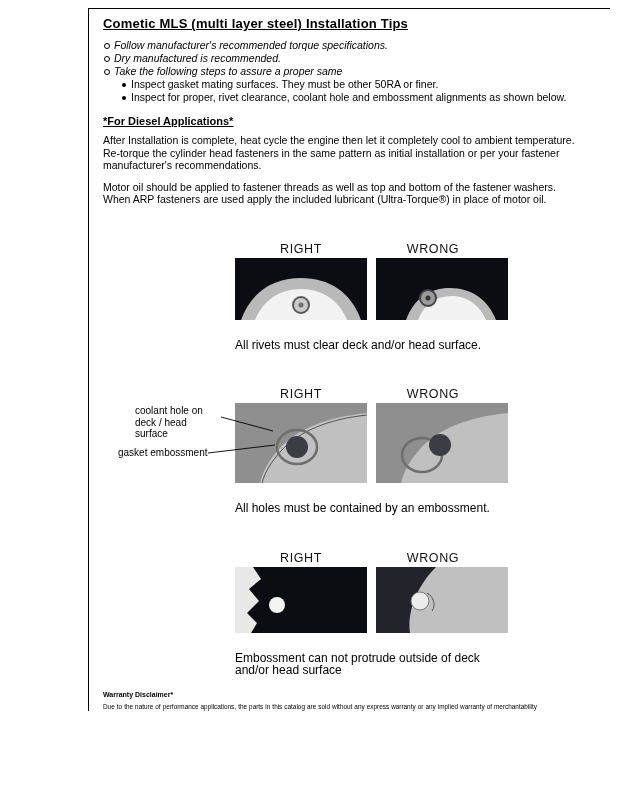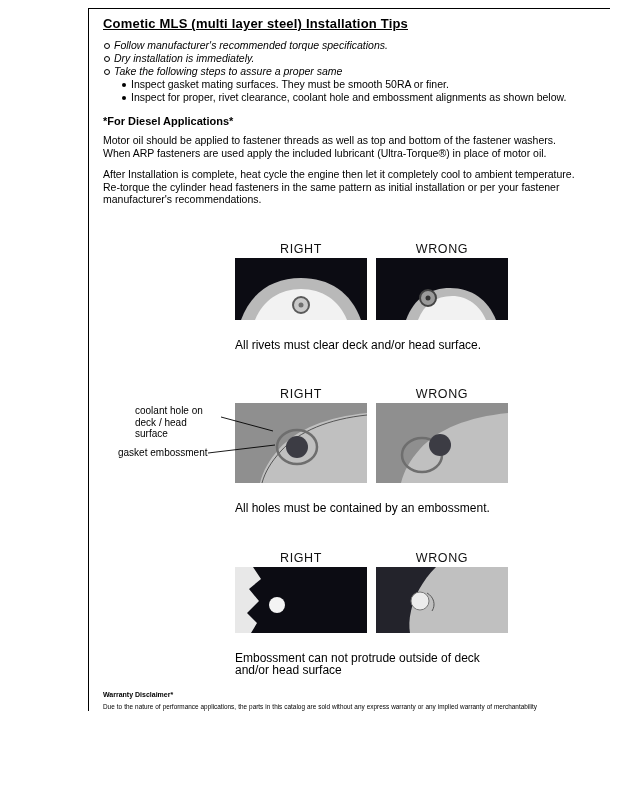--- a/index.html
+++ b/index.html
@@ -12,26 +12,26 @@
 
   .content { position:absolute; left:103px; top:16px; width:505px; }
 
   .title { font-size:13px; font-weight:bold; text-decoration:underline; margin-bottom:8px; letter-spacing:0.2px; }
 
   .bullet { position:relative; padding-left:11px; font-size:10.5px; line-height:13px;font-style:italic; }
   .bullet::before { content:""; position:absolute; left:1px; top:4px; width:4px; height:4px; border:1px solid #000; border-radius:50%; }
   .sub-bullet { position:relative; margin-left:18px; padding-left:10px; font-size:10.5px; line-height:13px; }
   .sub-bullet::before { content:""; position:absolute; left:1px; top:4.5px; width:4px; height:4px; background:#000; border-radius:50%; }
 
-  .diesel-heading { font-size:11px; font-weight:bold; margin-top:11px; margin-bottom:7px; }
+  .diesel-heading { font-size:11px; font-weight:bold; margin-top:11px; margin-bottom:7px;text-decoration:underline; }
   .para { font-size:10.5px; line-height:12.5px; width:472px; margin-bottom:9px; }
   .note { font-size:10.5px; line-height:12.5px; margin-bottom:12px; }
 
   .dg-row { position:relative; margin-left:132px; width:290px; }
-  .dg-headers { display:flex; gap:9px; margin-bottom:2px;margin-top:36px; }
+  .dg-headers { display:flex; margin-bottom:2px;margin-top:36px; }
   .dg-headers span { width:132px; text-align:center; font-size:12.5px; letter-spacing:0.6px; color:#111; }
   .dg-panels { display:flex; gap:9px; }
   .dg-panels svg { display:block; width:132px; }
   .dg-caption { font-size:12px; line-height:12.5px; margin-top:19px; margin-bottom:10px; width:260px; }
 
   .panel-area { position:relative; }
   .dg-label { position:absolute; font-size:10px; line-height:11.5px; }
   .dg-label.coolant { left:-100px; top:2px; width:86px; }
   .dg-label.emboss  { left:-117px; top:44px; width:96px; }
   .connector-overlay { position:absolute; left:-30px; top:0; width:70px; height:80px; pointer-events:none; }
@@ -49,28 +49,28 @@
 <div class="page">
 
   <div class="frame-top"></div>
   <div class="frame-left"></div>
 
   <div class="content">
 
     <div class="title">Cometic MLS (multi layer steel) Installation Tips</div>
 
     <div class="bullet">Follow manufacturer's recommended torque specifications.</div>
-    <div class="bullet">Dry installation is immediately.</div>
+    <div class="bullet">Dry manufactured is recommended.</div>
     <div class="bullet">Take the following steps to assure a proper same</div>
-    <div class="sub-bullet">Inspect gasket mating surfaces.  They must be smooth 50RA or finer.</div>
+    <div class="sub-bullet">Inspect gasket mating surfaces.  They must be other 50RA or finer.</div>
     <div class="sub-bullet">Inspect for proper, rivet clearance, coolant hole and embossment alignments as shown below.</div>
 
     <div class="diesel-heading">*For Diesel Applications*</div>
+    <div class="para">After Installation is complete, heat cycle the engine then let it completely cool to ambient temperature. Re-torque the cylinder head fasteners in the same pattern as initial installation or per your fastener manufacturer's recommendations.</div>
     <div class="para">Motor oil should be applied to fastener threads as well as top and bottom of the fastener washers. When ARP fasteners are used apply the included lubricant (Ultra-Torque®) in place of motor oil.</div>
-    <div class="para">After Installation is complete, heat cycle the engine then let it completely cool to ambient temperature. Re-torque the cylinder head fasteners in the same pattern as initial installation or per your fastener manufacturer's recommendations.</div>
 
     <div class="dg-row">
       <div class="dg-headers">
         <span>RIGHT</span>
         <span>WRONG</span>
       </div>
       <div class="dg-panels">
         <svg viewBox="0 0 132 62">
           <rect width="132" height="62" fill="#0c0c13"></rect>
           <path d="M6,62 C16,34 38,20 66,20 C94,20 116,34 126,62 Z" fill="#b9b9b9"></path>

